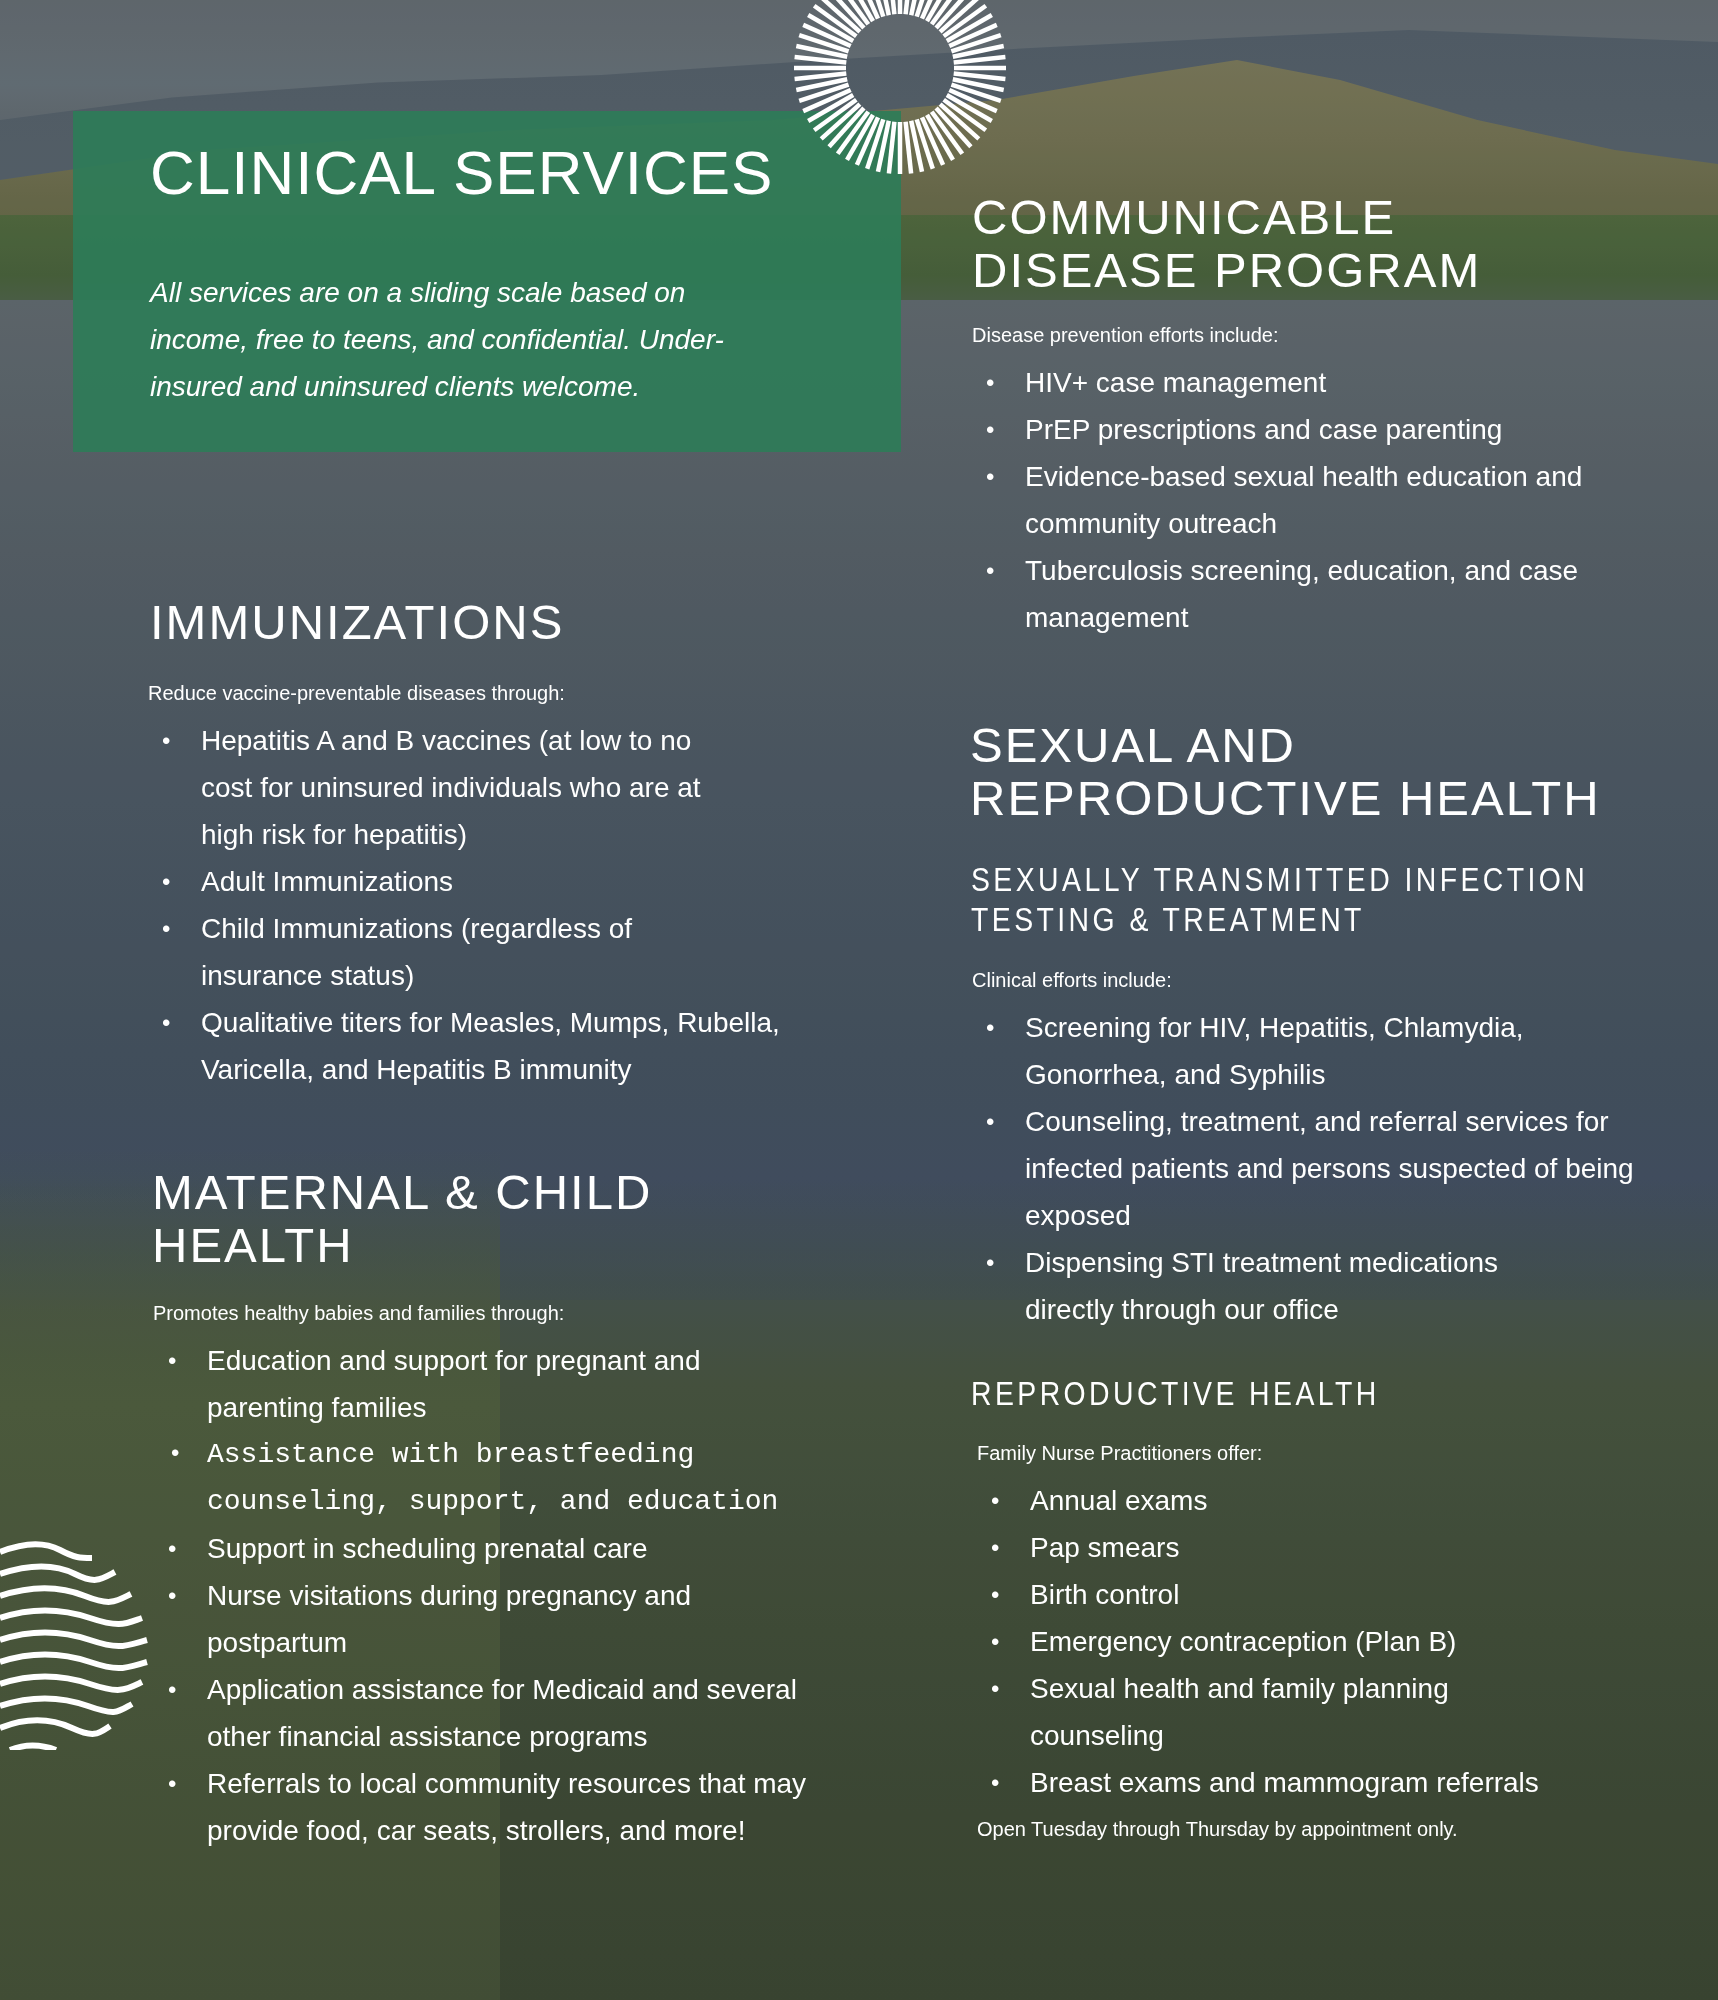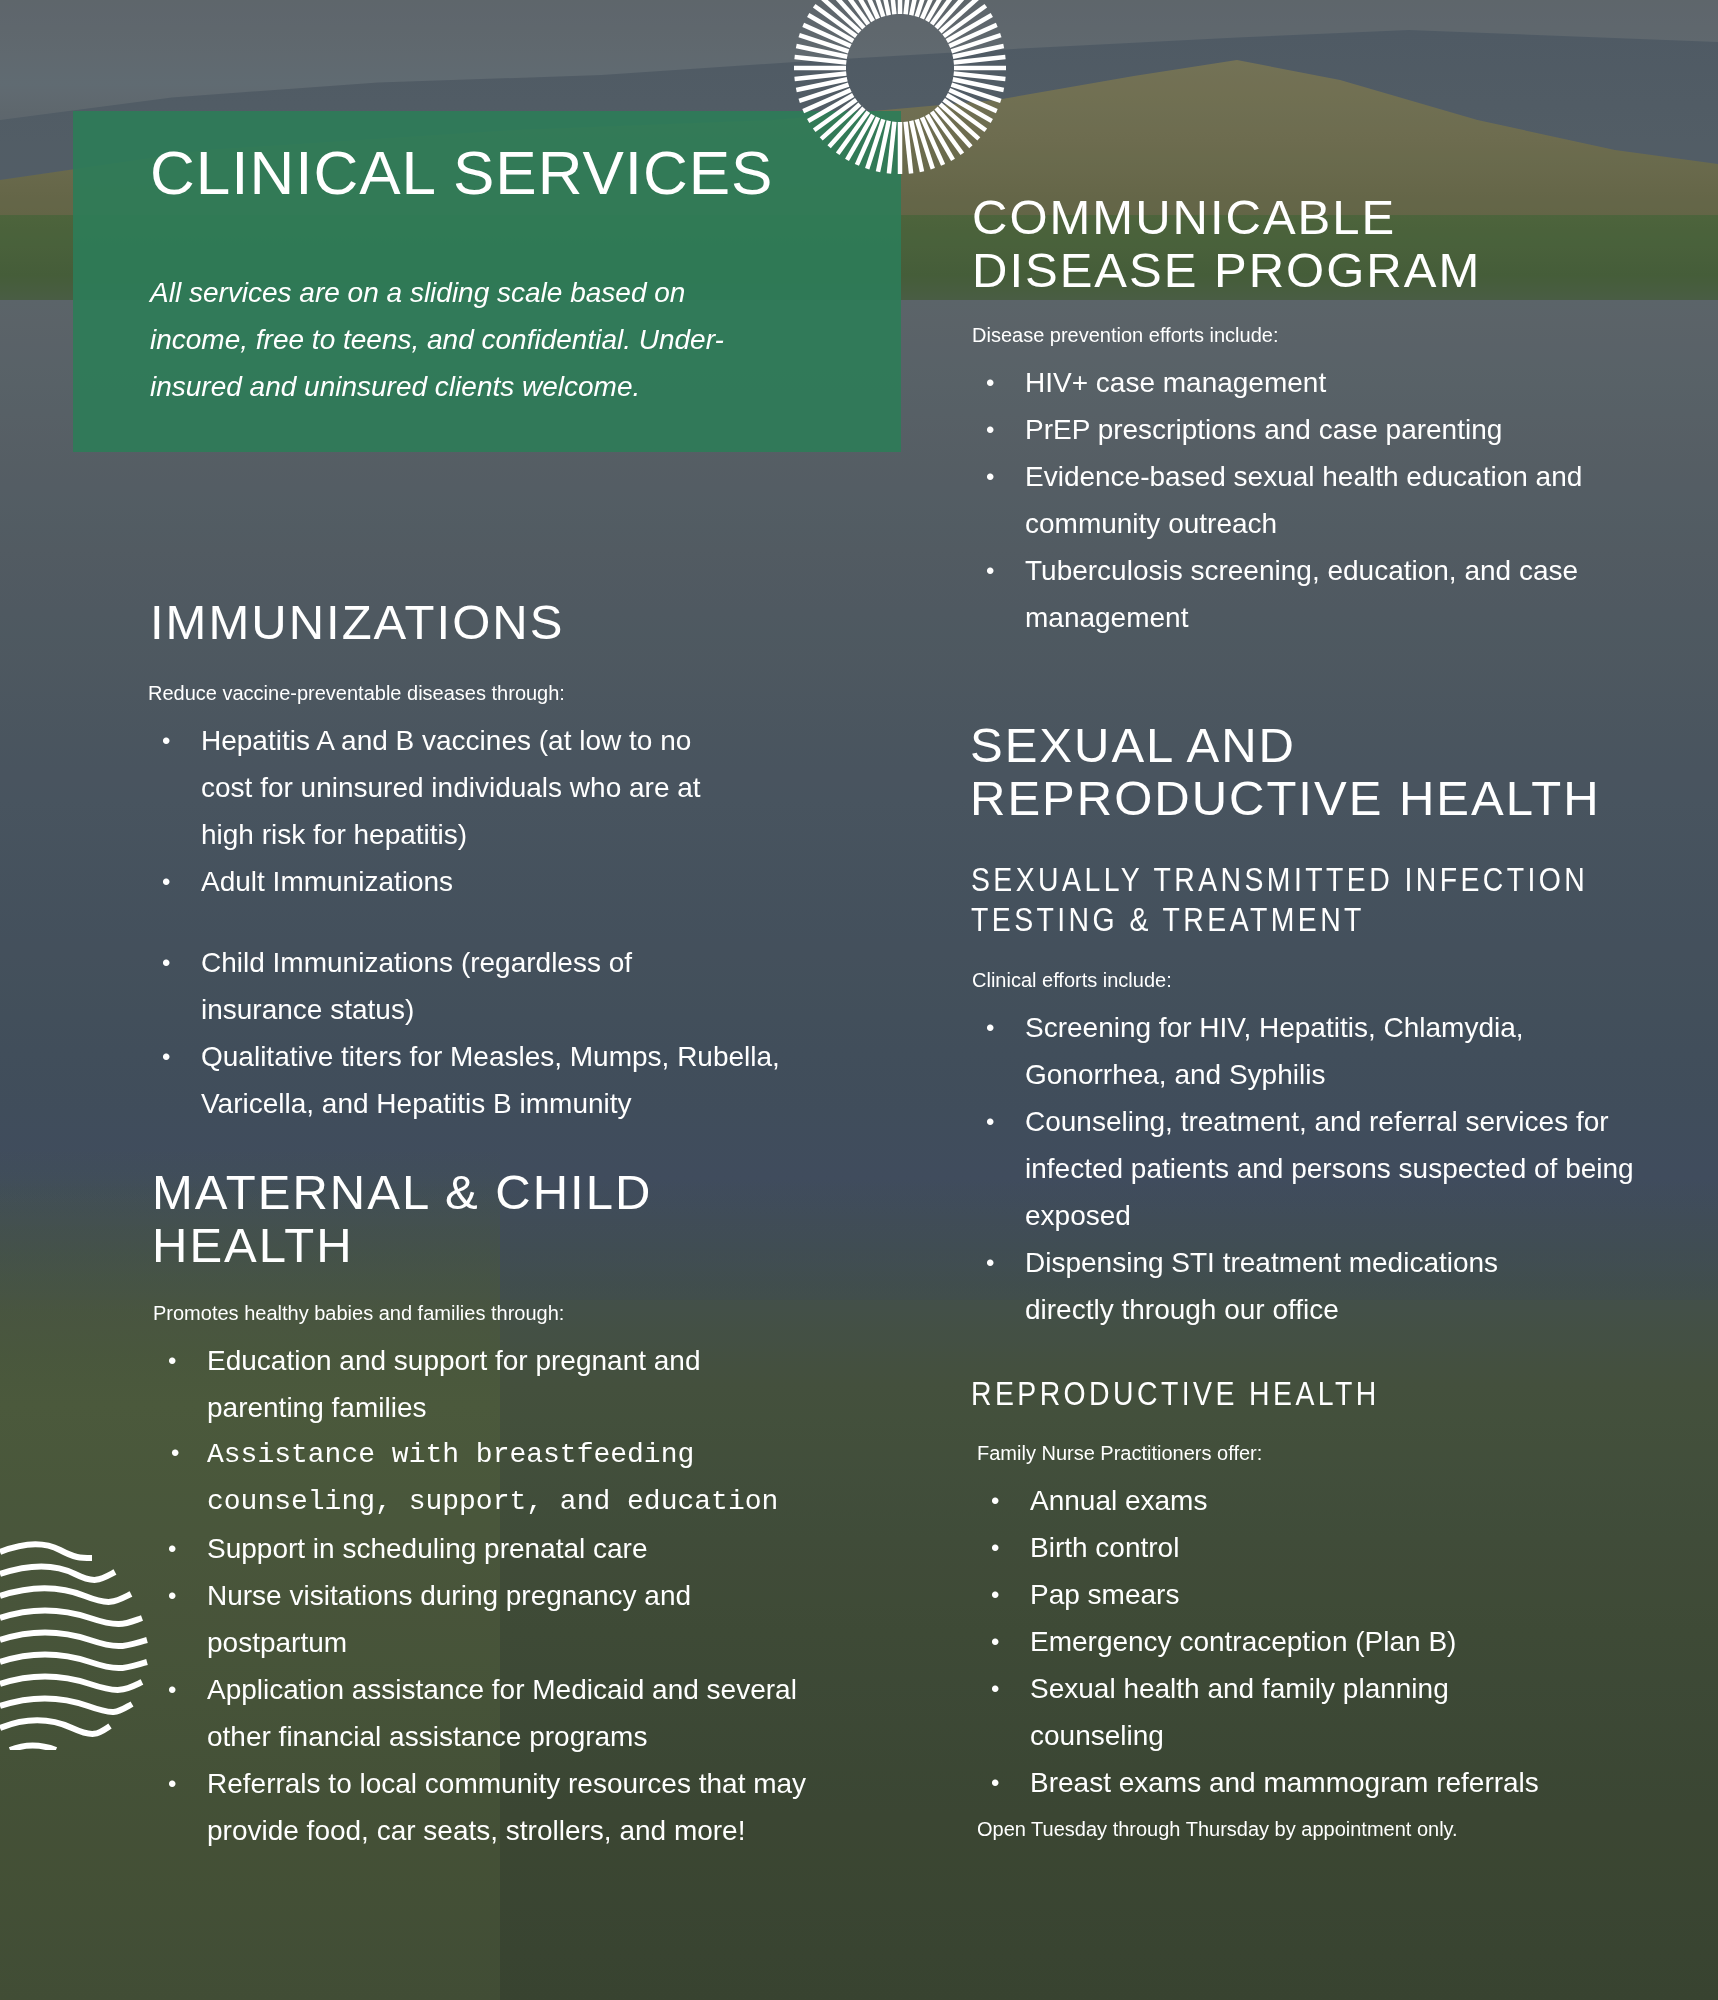--- a/index.html
+++ b/index.html
@@ -160,21 +160,21 @@
     <li style="width:560px;">Tuberculosis screening, education, and case management</li>
   </ul>
 </section>
 
 <section>
   <div class="txt h2" style="left:150px; top:596px;">IMMUNIZATIONS</div>
   <div class="txt body" style="left:148px; top:670px;">Reduce vaccine-preventable diseases through:</div>
   <ul class="txt list" style="left:148px; top:717px; width:690px;">
     <li style="width:540px;">Hepatitis A and B vaccines (at low to no cost for uninsured individuals who are at high risk for hepatitis)</li>
     <li>Adult Immunizations</li>
-    <li style="width:540px;margin-top:34px;">Child Immunizations (regardless of insurance status)</li>
+    <li style="width:540px;">Child Immunizations (regardless of insurance status)</li>
     <li style="width:620px;">Qualitative titers for Measles, Mumps, Rubella, Varicella, and Hepatitis B immunity</li>
   </ul>
 </section>
 
 <section>
   <div class="txt h2" style="left:152px; top:1166px;">
     <div>MATERNAL &amp; CHILD</div>
     <div>HEALTH</div>
   </div>
   <div class="txt body" style="left:153px; top:1290px;">Promotes healthy babies and families through:</div>
@@ -202,20 +202,20 @@
   <ul class="txt list" style="left:972px; top:1004px; width:680px;">
     <li style="width:600px;">Screening for HIV, Hepatitis, Chlamydia, Gonorrhea, and Syphilis</li>
     <li style="width:660px;">Counseling, treatment, and referral services for infected patients and persons suspected of being exposed</li>
     <li style="width:560px;">Dispensing STI treatment medications directly through our office</li>
   </ul>
 
   <div class="txt h3" style="left:971px; top:1374px;">REPRODUCTIVE HEALTH</div>
   <div class="txt body" style="left:977px; top:1430px;">Family Nurse Practitioners offer:</div>
   <ul class="txt list" style="left:977px; top:1477px; width:660px;">
     <li>Annual exams</li>
+    <li>Pap smears</li>
     <li>Birth control</li>
-    <li>Pap smears</li>
     <li>Emergency contraception (Plan B)</li>
     <li style="width:520px;">Sexual health and family planning counseling</li>
     <li>Breast exams and mammogram referrals</li>
   </ul>
   <div class="txt body" style="left:977px; top:1806px; width:520px;">Open Tuesday through Thursday by appointment only.</div>
 </section>
 
 </body></html>

